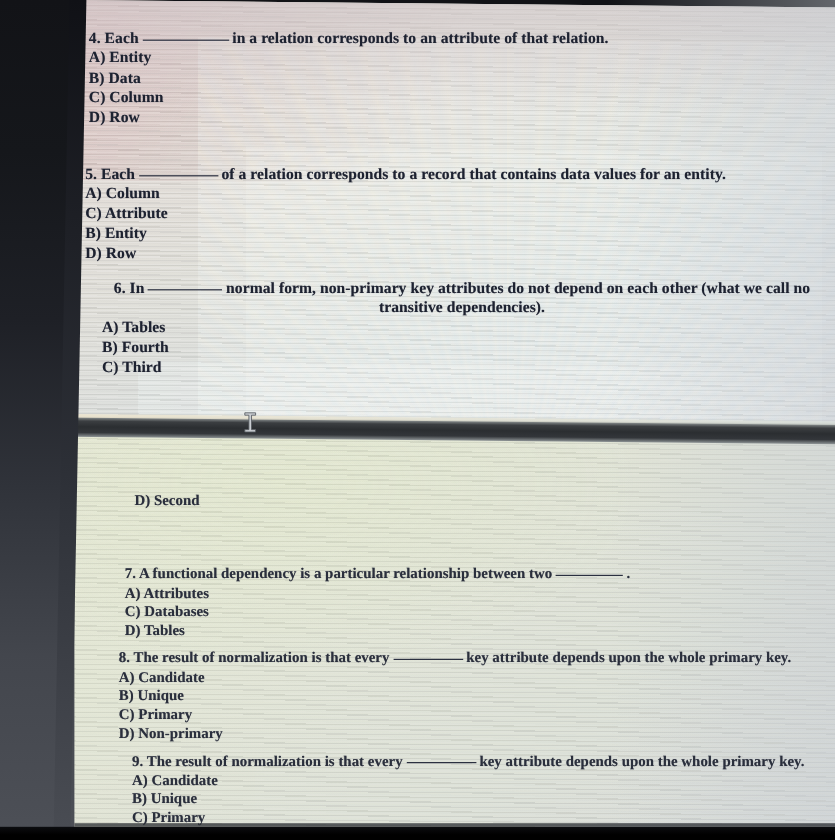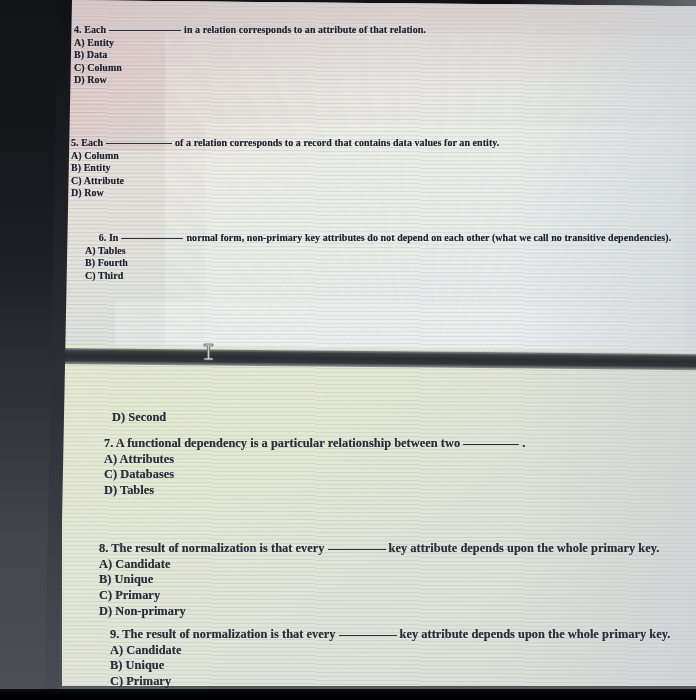--- a/index.html
+++ b/index.html
@@ -261,29 +261,29 @@
   .qstem { display: block; }
   .blank {
     display: inline-block;
     border-bottom: 1.4px solid #2b3040;
     vertical-align: 2px;
     margin: 0 3px;
   }
   .wrapline { white-space: normal; text-align: center; }
 
   
-  .p1 { font-size: 10px; font-weight: 600; letter-spacing: .05px; }
+  .p1 { font-size: 13px; font-weight: 600; letter-spacing: .05px; }
   
   .p2 { font-size: 12.4px; font-weight: 700; color: #2a2f3c; letter-spacing: .02px; }
 
   #q4 { left:  74px; top:  24px; }
   #q5 { left:  71px; top: 137px; }
   #q6 { left:  85px; top: 232px; width: 600px; }
   #q6d { left: 112px; top: 410px; }
-  #q7 { left: 104px; top: 436px; }
+  #q7 { left: 104px; top: 471px; }
   #q8 { left:  99px; top: 541px; }
   #q9 { left: 110px; top: 627px; }
 
   #q6 .wrapline { white-space: normal; width: 600px; }
 </style>
 </head>
 <body>
 
 <div id="screen-photo">
 
@@ -323,22 +323,22 @@
     <span class="qline">A) Entity</span>
     <span class="qline">B) Data</span>
     <span class="qline">C) Column</span>
     <span class="qline">D) Row</span>
   </div>
 
   <div class="qblock p1" id="q5">
     <span class="qstem"><span>5.</span>
       <span>Each</span><span class="blank" style="width:66px"></span><span>of a relation corresponds to a record that contains data values for an entity.</span></span>
     <span class="qline">A) Column</span>
+    <span class="qline">C) Attribute</span>
     <span class="qline">B) Entity</span>
-    <span class="qline">C) Attribute</span>
     <span class="qline">D) Row</span>
   </div>
 
   <div class="qblock p1" id="q6">
     <span class="qstem wrapline"><span>6.</span>
       <span>In</span><span class="blank" style="width:62px"></span><span>normal form, non-primary key attributes do not depend on each other (what we call no transitive dependencies).</span></span>
     <span class="qline">A) Tables</span>
     <span class="qline">B) Fourth</span>
     <span class="qline">C) Third</span>
   </div>

